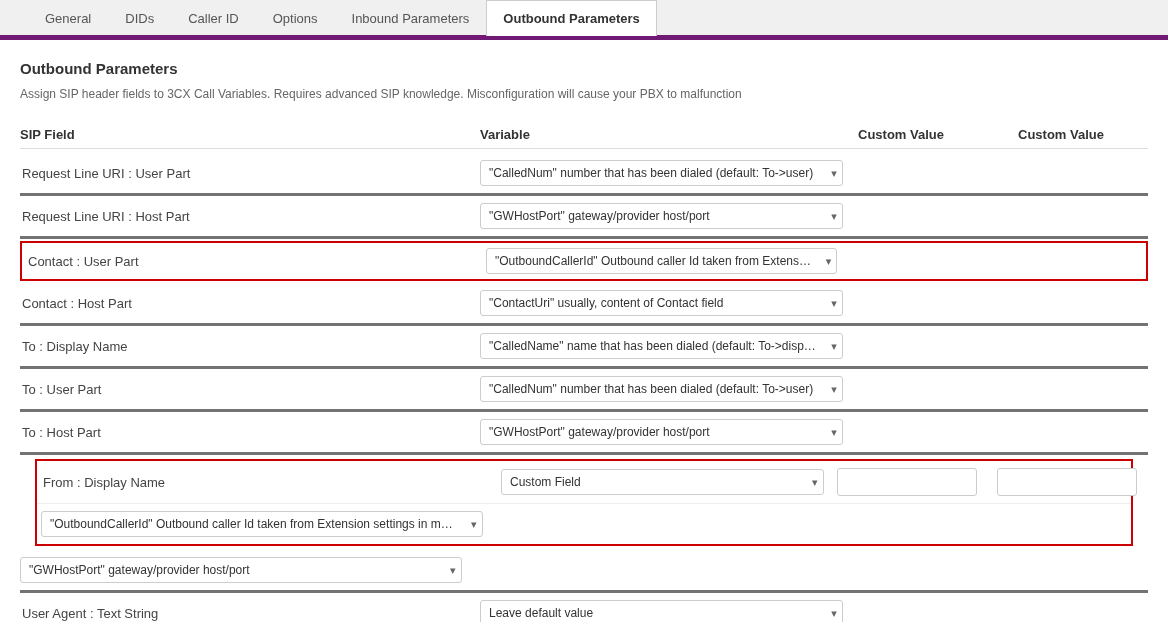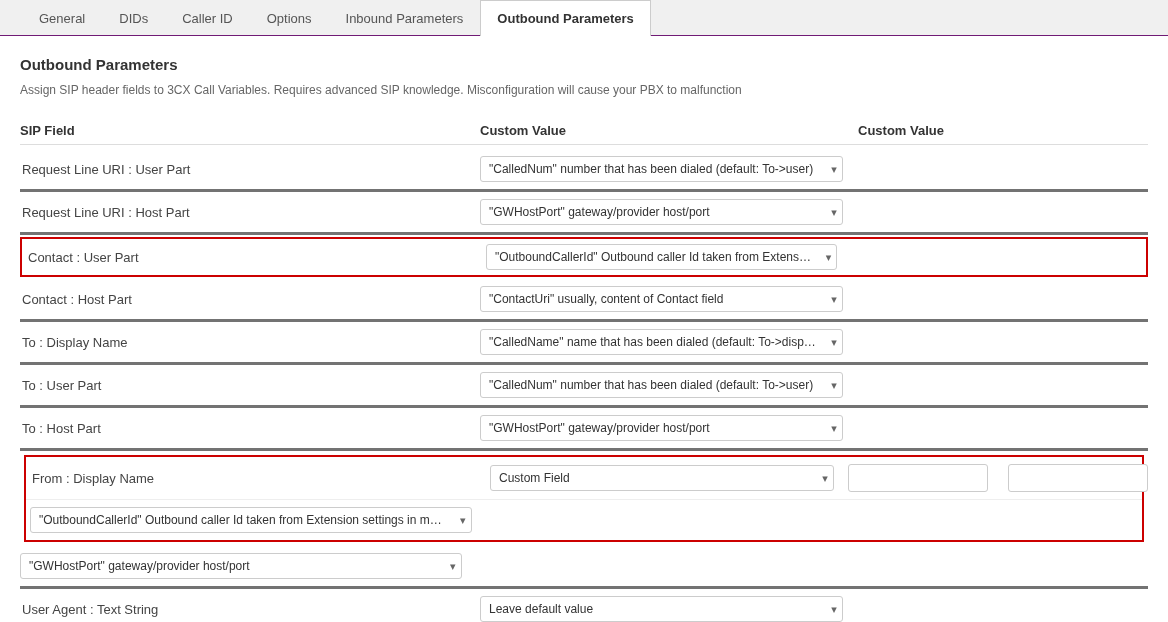--- a/index.html
+++ b/index.html
@@ -1,22 +1,22 @@
 <!DOCTYPE html>
 <html><head>
   <meta charset="utf-8">
   <style>
     * { box-sizing: border-box; margin: 0; padding: 0; }
     body { font-family: Arial, sans-serif; font-size: 13px; background: #f5f5f5; color: #333; }
 
     .tabs-bar {
       display: flex;
       background: #f0f0f0;
-      border-bottom: 1px solid #701a75;
-      padding: 0 22px;
+      border-bottom: 5px solid #701a75;
+      padding: 0 28px;
     }
     .tab {
       padding: 10px 16px;
       cursor: pointer;
       border: 1px solid transparent;
       border-bottom: none;
       margin-bottom: -1px;
       background: transparent;
       font-size: 13px;
       color: #555;
@@ -120,21 +120,21 @@
       border: 1px solid #ccc;
       border-radius: 3px;
       padding: 5px 8px;
       font-size: 12px;
       width: 140px;
       height: 28px;
     }
 
     .group-rows {
       border: 2px solid #cc0000;
-      margin: 4px 4px;
+      margin: 4px 15px;
     }
 
     .group-row {
       display: grid;
       grid-template-columns: 460px 1fr 160px 130px;
       align-items: center;
       padding: 7px 4px;
       border-bottom: 1px solid #eee;
     }
 
@@ -153,20 +153,21 @@
   <div class="tab">Inbound Parameters</div>
   <div class="tab active">Outbound Parameters</div>
 </div>
 
 <div class="content-area">
   <div class="section-title">Outbound Parameters</div>
   <div class="description">Assign SIP header fields to 3CX Call Variables. Requires advanced SIP knowledge. Misconfiguration will cause your PBX to malfunction</div>
 
   <div class="table-header">
     <div>SIP Field</div>
+    <div>Variable</div>
     <div>Custom Value</div>
     <div>Custom Value</div>
   </div>
 
   <div class="table-row">
     <div class="field-label">Request Line URI : User Part</div>
     <div class="variable-select">
       <div class="select-wrapper">
         <select class="select-box">
           <option>"CalledNum" number that has been dialed (default: To-&gt;user)</option>

